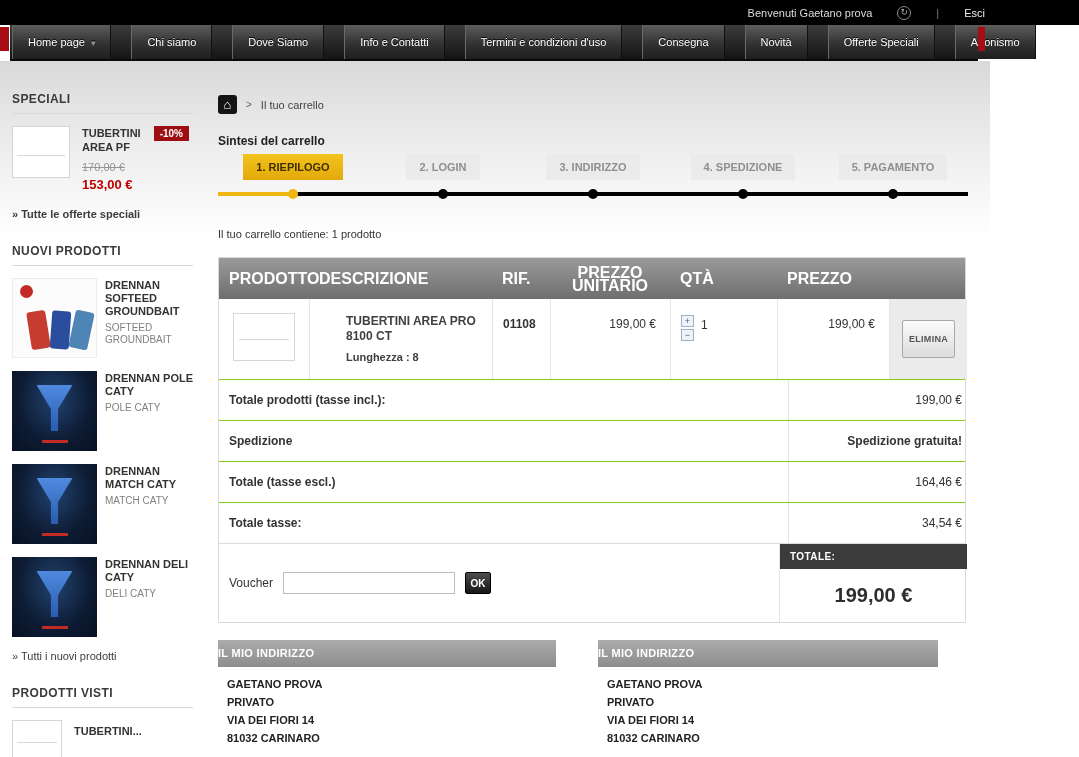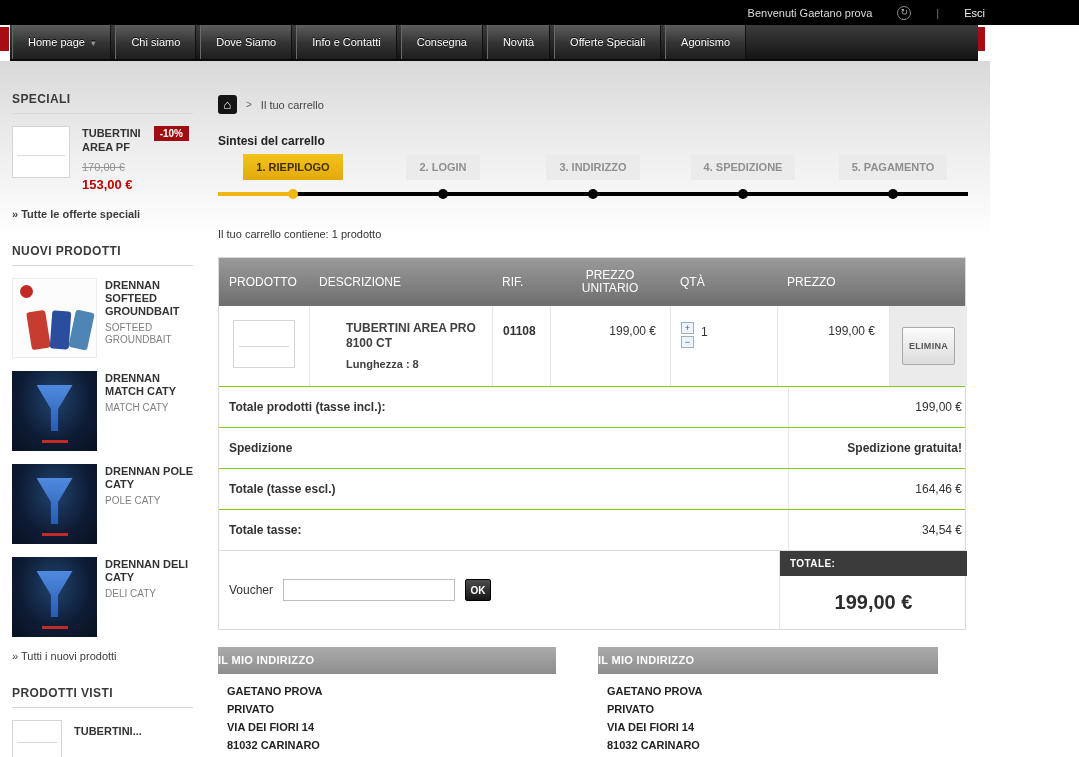--- a/index.html
+++ b/index.html
@@ -20,21 +20,21 @@
   .logout { color:#f0f0f0; cursor:pointer; }
 
   
   .nav-zone { position:relative; width:990px; height:36px; background:#fff; }
   .ribbon { position:absolute; top:2px; width:9px; height:24px; background:#a50d12; }
   .ribbon.left { left:0; }
   .ribbon.right { left:978px; width:7px; }
   .navbar { position:absolute; left:10px; top:0; width:968px; height:36px;
     background:linear-gradient(#3c3c3c,#141414); display:flex; align-items:stretch;
     border-bottom:2px solid #0a0a0a; padding-left:2px; }
-  .nav-item { display:flex; align-items:center; gap:6px; padding:0 15px; margin-right:4px;
+  .nav-item { display:flex; align-items:center; gap:6px; padding:0 15px; margin-right:20px;
     font-size:11px; color:#fff; white-space:nowrap; cursor:pointer;
     background:linear-gradient(#5d5d5d,#323232 55%,#1e1e1e);
     border-left:1px solid #6a6a6a; border-right:1px solid #101010;
     text-shadow:0 -1px 0 #000; }
   .dd-arrow::before { content:"\25be"; color:#9a9a9a; font-size:9px; }
 
   
   .content { width:990px; display:flex; align-items:flex-start;
     background:linear-gradient(#d9d9d9, #eeeeee 90px, #ffffff 175px); min-height:696px; }
   .sidebar { width:193px; padding:27px 0 0 12px; flex:none; }
@@ -99,22 +99,22 @@
   .track-done { position:absolute; left:0; top:0; bottom:0; width:10%; background:#efb70f; }
   .dot { position:absolute; top:50%; transform:translate(-50%,-50%); width:10px; height:10px;
     border-radius:50%; background:#000; }
   .dot.d0 { left:10%; background:#efb70f; }
   .dot.d1 { left:30%; } .dot.d2 { left:50%; } .dot.d3 { left:70%; } .dot.d4 { left:90%; }
   .cart-info { font-size:11px; color:#333; margin:32px 0 17px; }
 
   
   .cart-box { width:748px; border:1px solid #d9d9d9; background:#fff; }
   .t-header { display:grid; grid-template-columns:90px 183px 58px 120px 107px 112px 78px;
-    background:linear-gradient(#9a9a9a,#6e6e6e); color:#fff; font-size:12px; font-weight:normal;
-    height:48px; align-items:center; }
+    background:linear-gradient(#9a9a9a,#6e6e6e); color:#fff; font-size:16px; font-weight:bold;
+    height:41px; align-items:center; }
   .th { padding-left:10px; }
   .th.center { padding:0 16px; text-align:center; line-height:13px; }
   .t-row { display:grid; grid-template-columns:90px 183px 58px 120px 107px 112px 78px;
     background:#fff; min-height:80px; }
   .c { padding:18px 10px 10px; font-size:12px; color:#333; border-left:1px solid #e6e6e6; }
   .c:first-child { border-left:none; }
   .c-img { padding:14px 0 0 0; display:flex; justify-content:center; }
   .cart-img { width:62px; height:48px; }
   .c-desc { padding-top:15px;padding-left:36px; }
   .p-name { font-weight:bold; color:#404040; line-height:15px; cursor:pointer; }
@@ -185,20 +185,23 @@
     <a class="nav-item">
         <span>Chi siamo</span>
       </a>
     <a class="nav-item">
         <span>Dove Siamo</span>
       </a>
     <a class="nav-item">
         <span>Info e Contatti</span>
       </a>
     <a class="nav-item">
+        <span>Termini e condizioni d'uso</span>
+      </a>
+    <a class="nav-item">
         <span>Consegna</span>
       </a>
     <a class="nav-item">
         <span>Novità</span>
       </a>
     <a class="nav-item">
         <span>Offerte Speciali</span>
       </a>
     <a class="nav-item">
         <span>Agonismo</span>
@@ -237,33 +240,33 @@
         <div class="np-sub">SOFTEED GROUNDBAIT</div>
       </div>
     </div>
 
     <div class="new-item">
       <div class="np-img dark">
         <span class="funnel"></span>
         <span class="np-redmark"></span>
       </div>
       <div class="np-info">
-        <div class="np-name">DRENNAN MATCH CATY</div>
-        <div class="np-sub">MATCH CATY</div>
+        <div class="np-name">DRENNAN POLE CATY</div>
+        <div class="np-sub">POLE CATY</div>
       </div>
     </div>
 
     <div class="new-item">
       <div class="np-img dark">
         <span class="funnel"></span>
         <span class="np-redmark"></span>
       </div>
       <div class="np-info">
-        <div class="np-name">DRENNAN POLE CATY</div>
-        <div class="np-sub">POLE CATY</div>
+        <div class="np-name">DRENNAN MATCH CATY</div>
+        <div class="np-sub">MATCH CATY</div>
       </div>
     </div>
 
     <div class="new-item">
       <div class="np-img dark">
         <span class="funnel"></span>
         <span class="np-redmark"></span>
       </div>
       <div class="np-info">
         <div class="np-name">DRENNAN DELI CATY</div>

